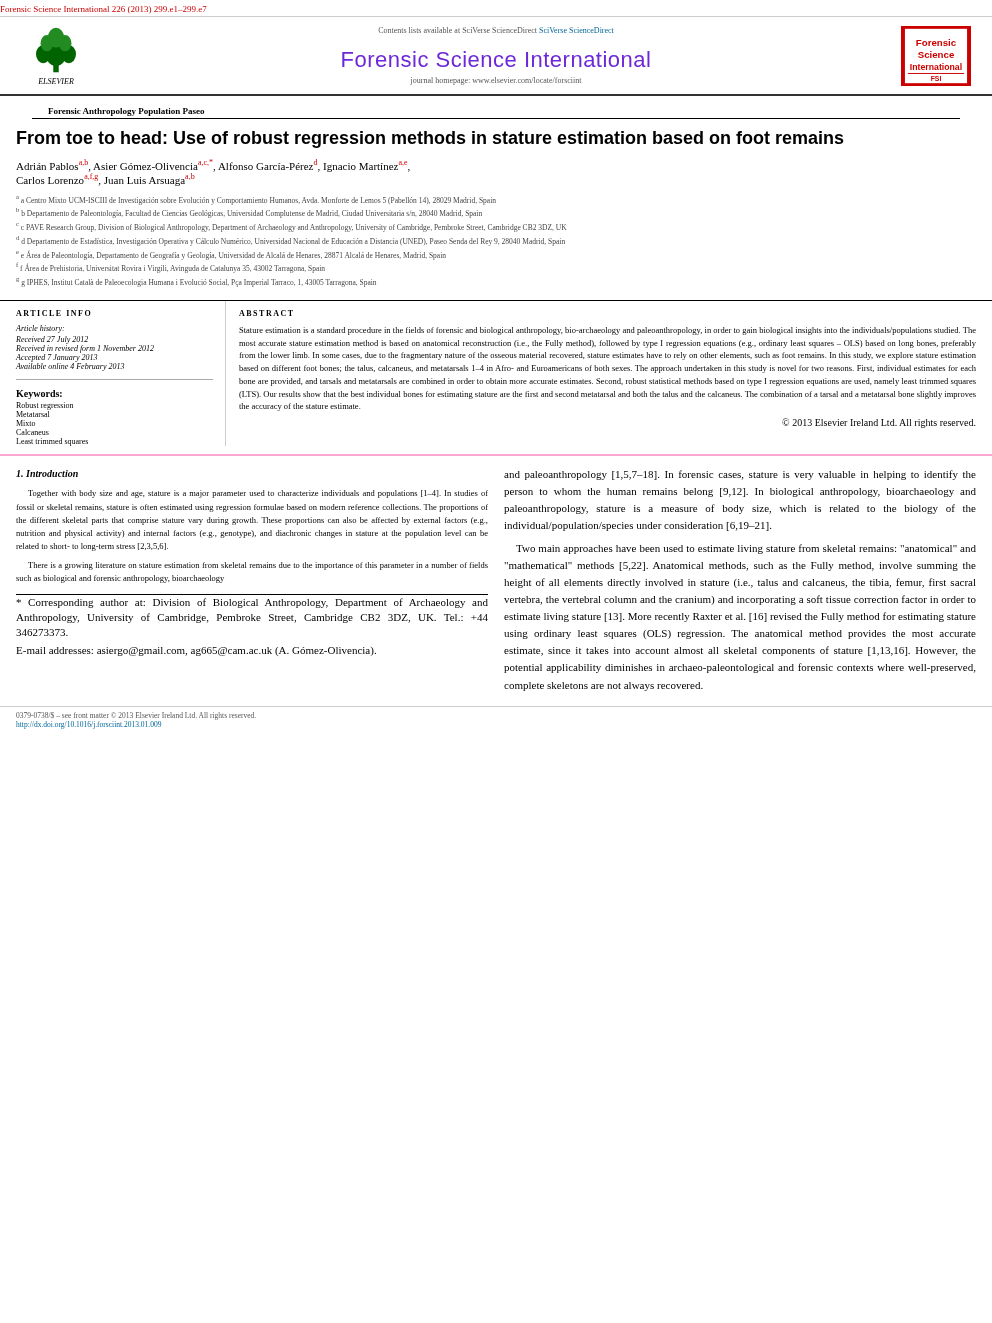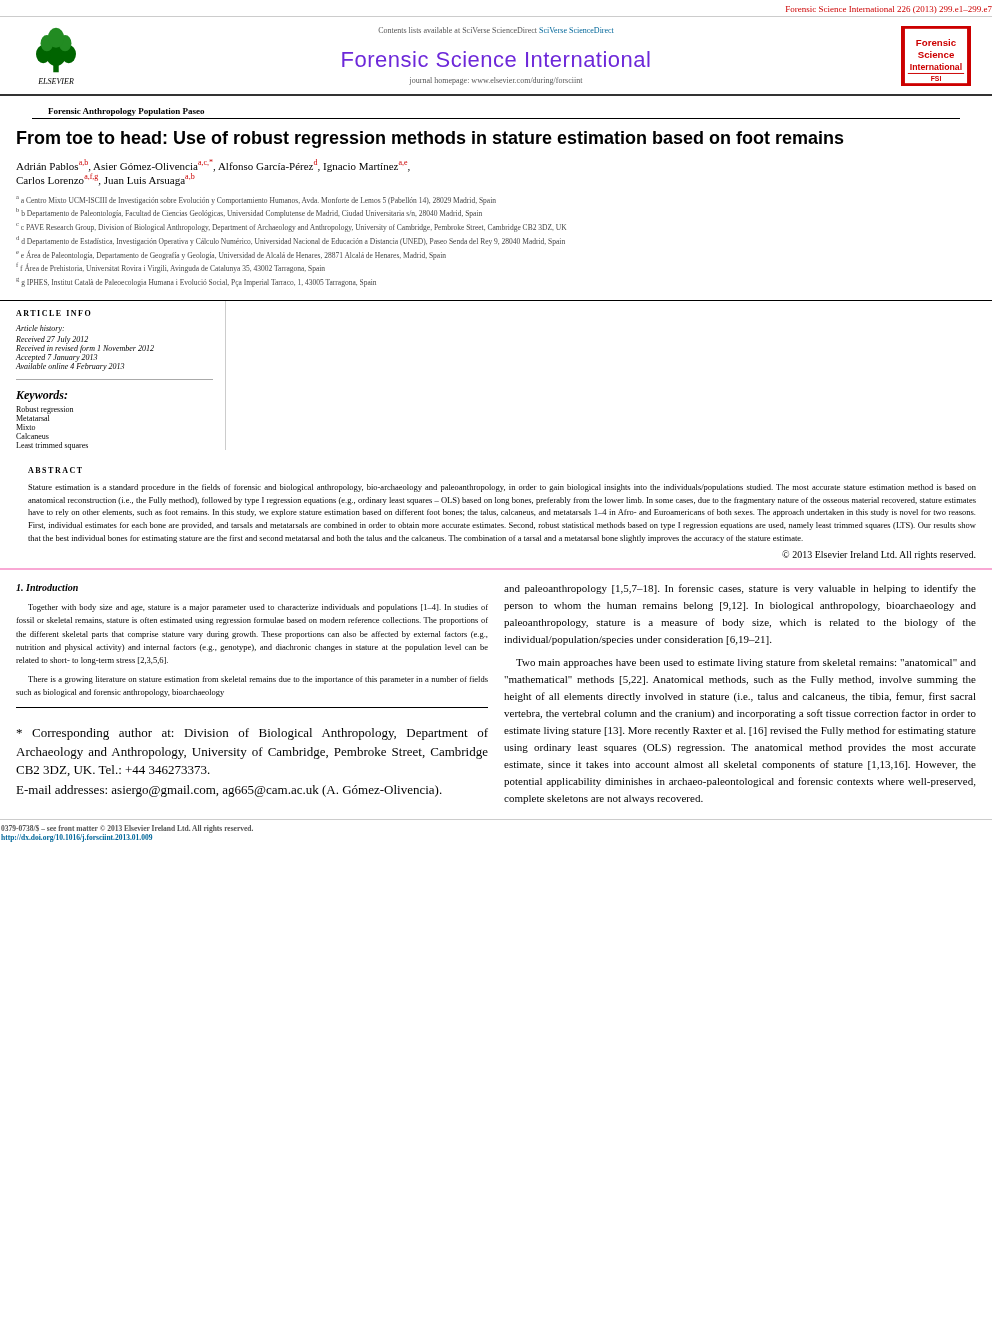--- a/index.html
+++ b/index.html
@@ -7,21 +7,21 @@
       font-family: 'Times New Roman', Times, serif;
       font-size: 10px;
       background: #fff;
       width: 992px;
       min-height: 1323px;
       color: #000;
     }
 
     
     .top-bar {
-      text-align: right;
+      text-align: left;
       font-size: 9px;
       color: #c00;
       padding: 4px 0 2px;
       border-bottom: 1px solid #ccc;
     }
 
     
     .journal-header {
       display: flex;
       align-items: center;
@@ -127,25 +127,24 @@
       color: #444;
       line-height: 1.5;
     }
     .affil-block sup {
       font-size: 6.5px;
     }
 
     
     .two-col {
       display: flex;
-      gap: 8px;
+      gap: 1px;
       padding: 0 16px;
       border-top: 1px solid #000;
       margin-top: 6px;
-      flex-direction: column;
     }
     .left-col {
       width: 210px;
       flex-shrink: 0;
       padding-right: 12px;
       padding-top: 8px;
       border-right: 1px solid #ccc;
     }
     .right-col {
       flex: 1;
@@ -167,22 +166,21 @@
     }
     .article-history .ah-label {
       font-style: italic;
       font-size: 8px;
       margin-bottom: 2px;
     }
     .article-history .ah-item {
       font-size: 8px;
     }
     .keywords-label {
-      font-size: 12px;
-      font-style: italic;
+      font-size: 10px;
       font-weight: bold;
       margin-bottom: 2px;
       margin-top: 8px;
     }
     .keyword-item {
       font-size: 8px;
     }
 
     .abstract-text {
       font-size: 8.5px;
@@ -229,39 +227,38 @@
     .paragraph {
       margin-bottom: 6px;
       text-indent: 12px;
     }
     .paragraph:first-child {
       text-indent: 0;
     }
 
     .footnote-section {
       border-top: 1px solid #000;
-      padding-top: 16px;
+      padding-top: 0;
       margin-top: 8px;
-      font-size: 13px;
+      font-size: 11px;
       line-height: 1.4;
     }
     .footnote-item {
       margin-bottom: 2px;
     }
     .footnote-link {
       color: #006699;
     }
 
     .bottom-bar {
-      padding: 4px 1px;
+      padding: 4px 16px;
       font-size: 7.5px;
       color: #555;
       border-top: 1px solid #ccc;
       margin-top: 6px;
-      font-weight: bold;
     }
     .bottom-bar a {
       color: #006699;
       text-decoration: none;
     }
 
     sup { font-size: 0.7em; }
 
     hr.thin { border: none; border-top: 1px solid #aaa; margin: 4px 0; }
   </style>
@@ -290,21 +287,21 @@
     </div>
   </div>
 
   <div class="header-center">
     <div class="sciverse-line">
       <span>Contents lists available at SciVerse ScienceDirect</span>
       <span style="color:#006699;"> SciVerse ScienceDirect</span>
     </div>
     <div class="journal-title-main">Forensic Science International</div>
     <div class="journal-homepage">
-      <span>journal homepage: www.elsevier.com/during/forsciint</span>
+      <span>journal homepage: www.elsevier.com/locate/forsciint</span>
     </div>
   </div>
 
   <div class="header-logo-right">
     <div class="fsi-logo">
       <svg width="68" height="60" viewBox="0 0 68 60">
         <rect x="1" y="1" width="66" height="58" fill="none" stroke="#c00" stroke-width="2"></rect>
         <text x="34" y="20" text-anchor="middle" font-size="10" fill="#c00" font-family="Arial">Forensic</text>
         <text x="34" y="32" text-anchor="middle" font-size="10" fill="#c00" font-family="Arial">Science</text>
         <text x="34" y="44" text-anchor="middle" font-size="9" fill="#c00" font-family="Arial">International</text>

